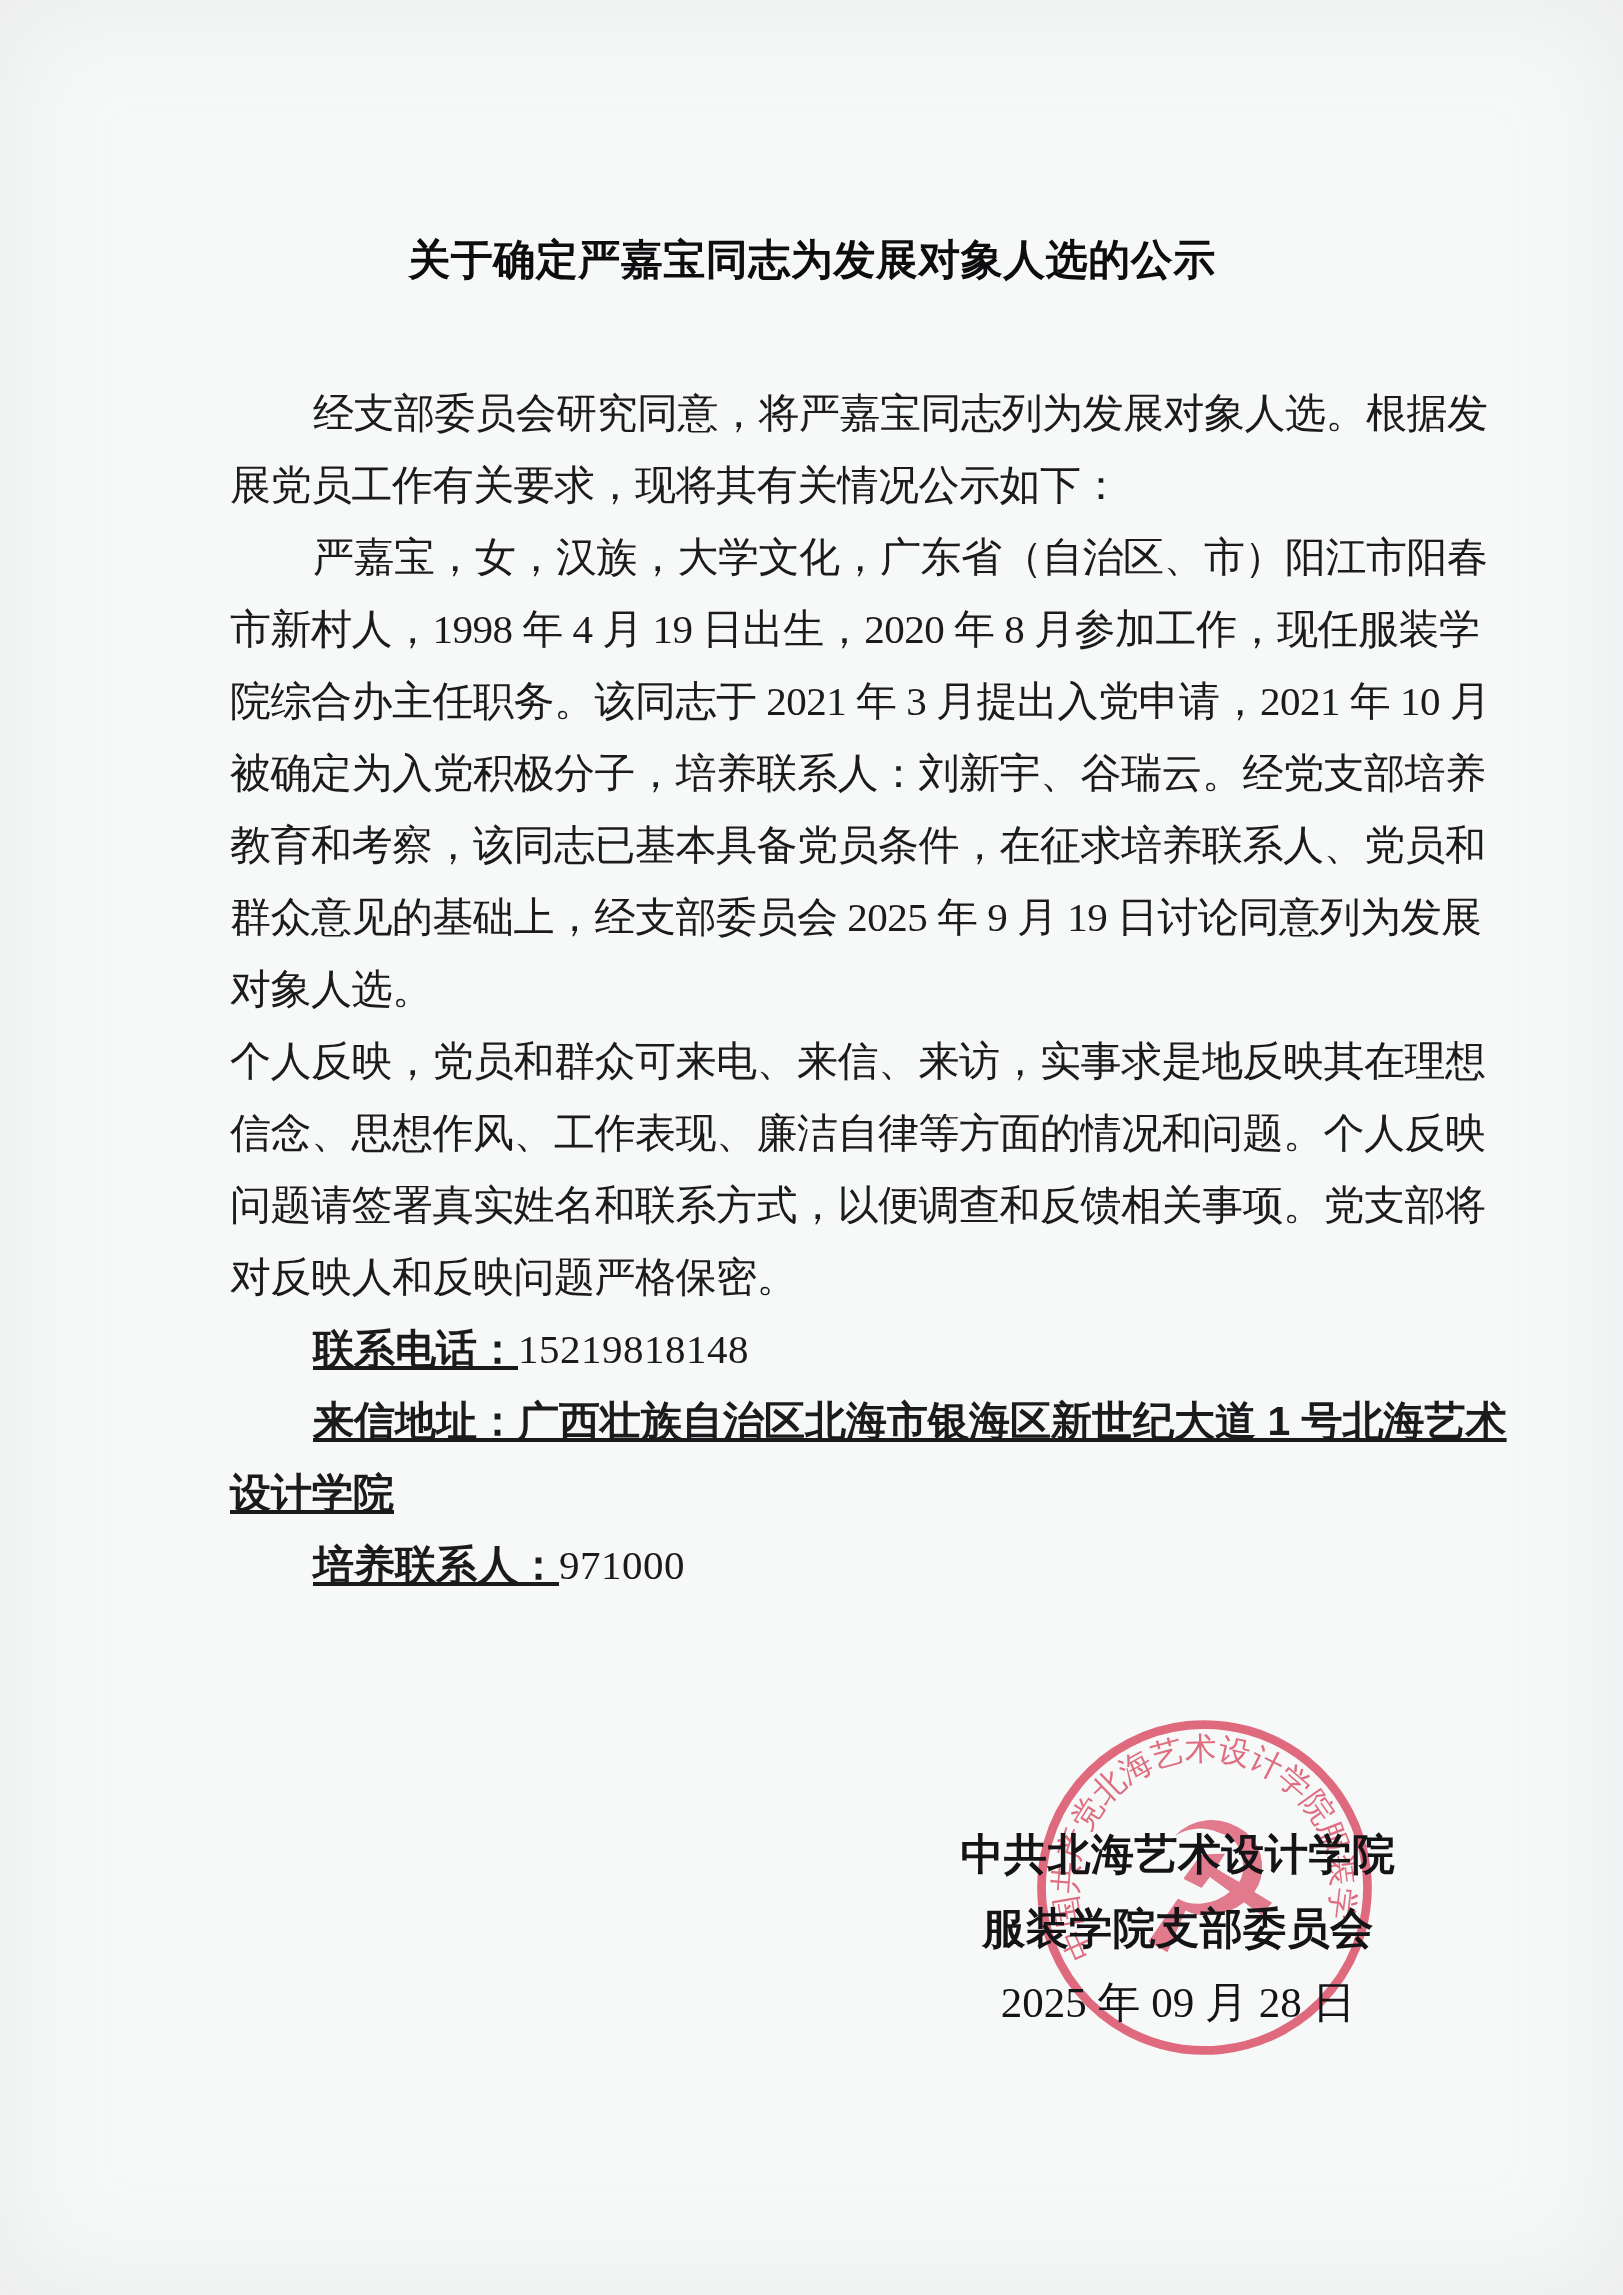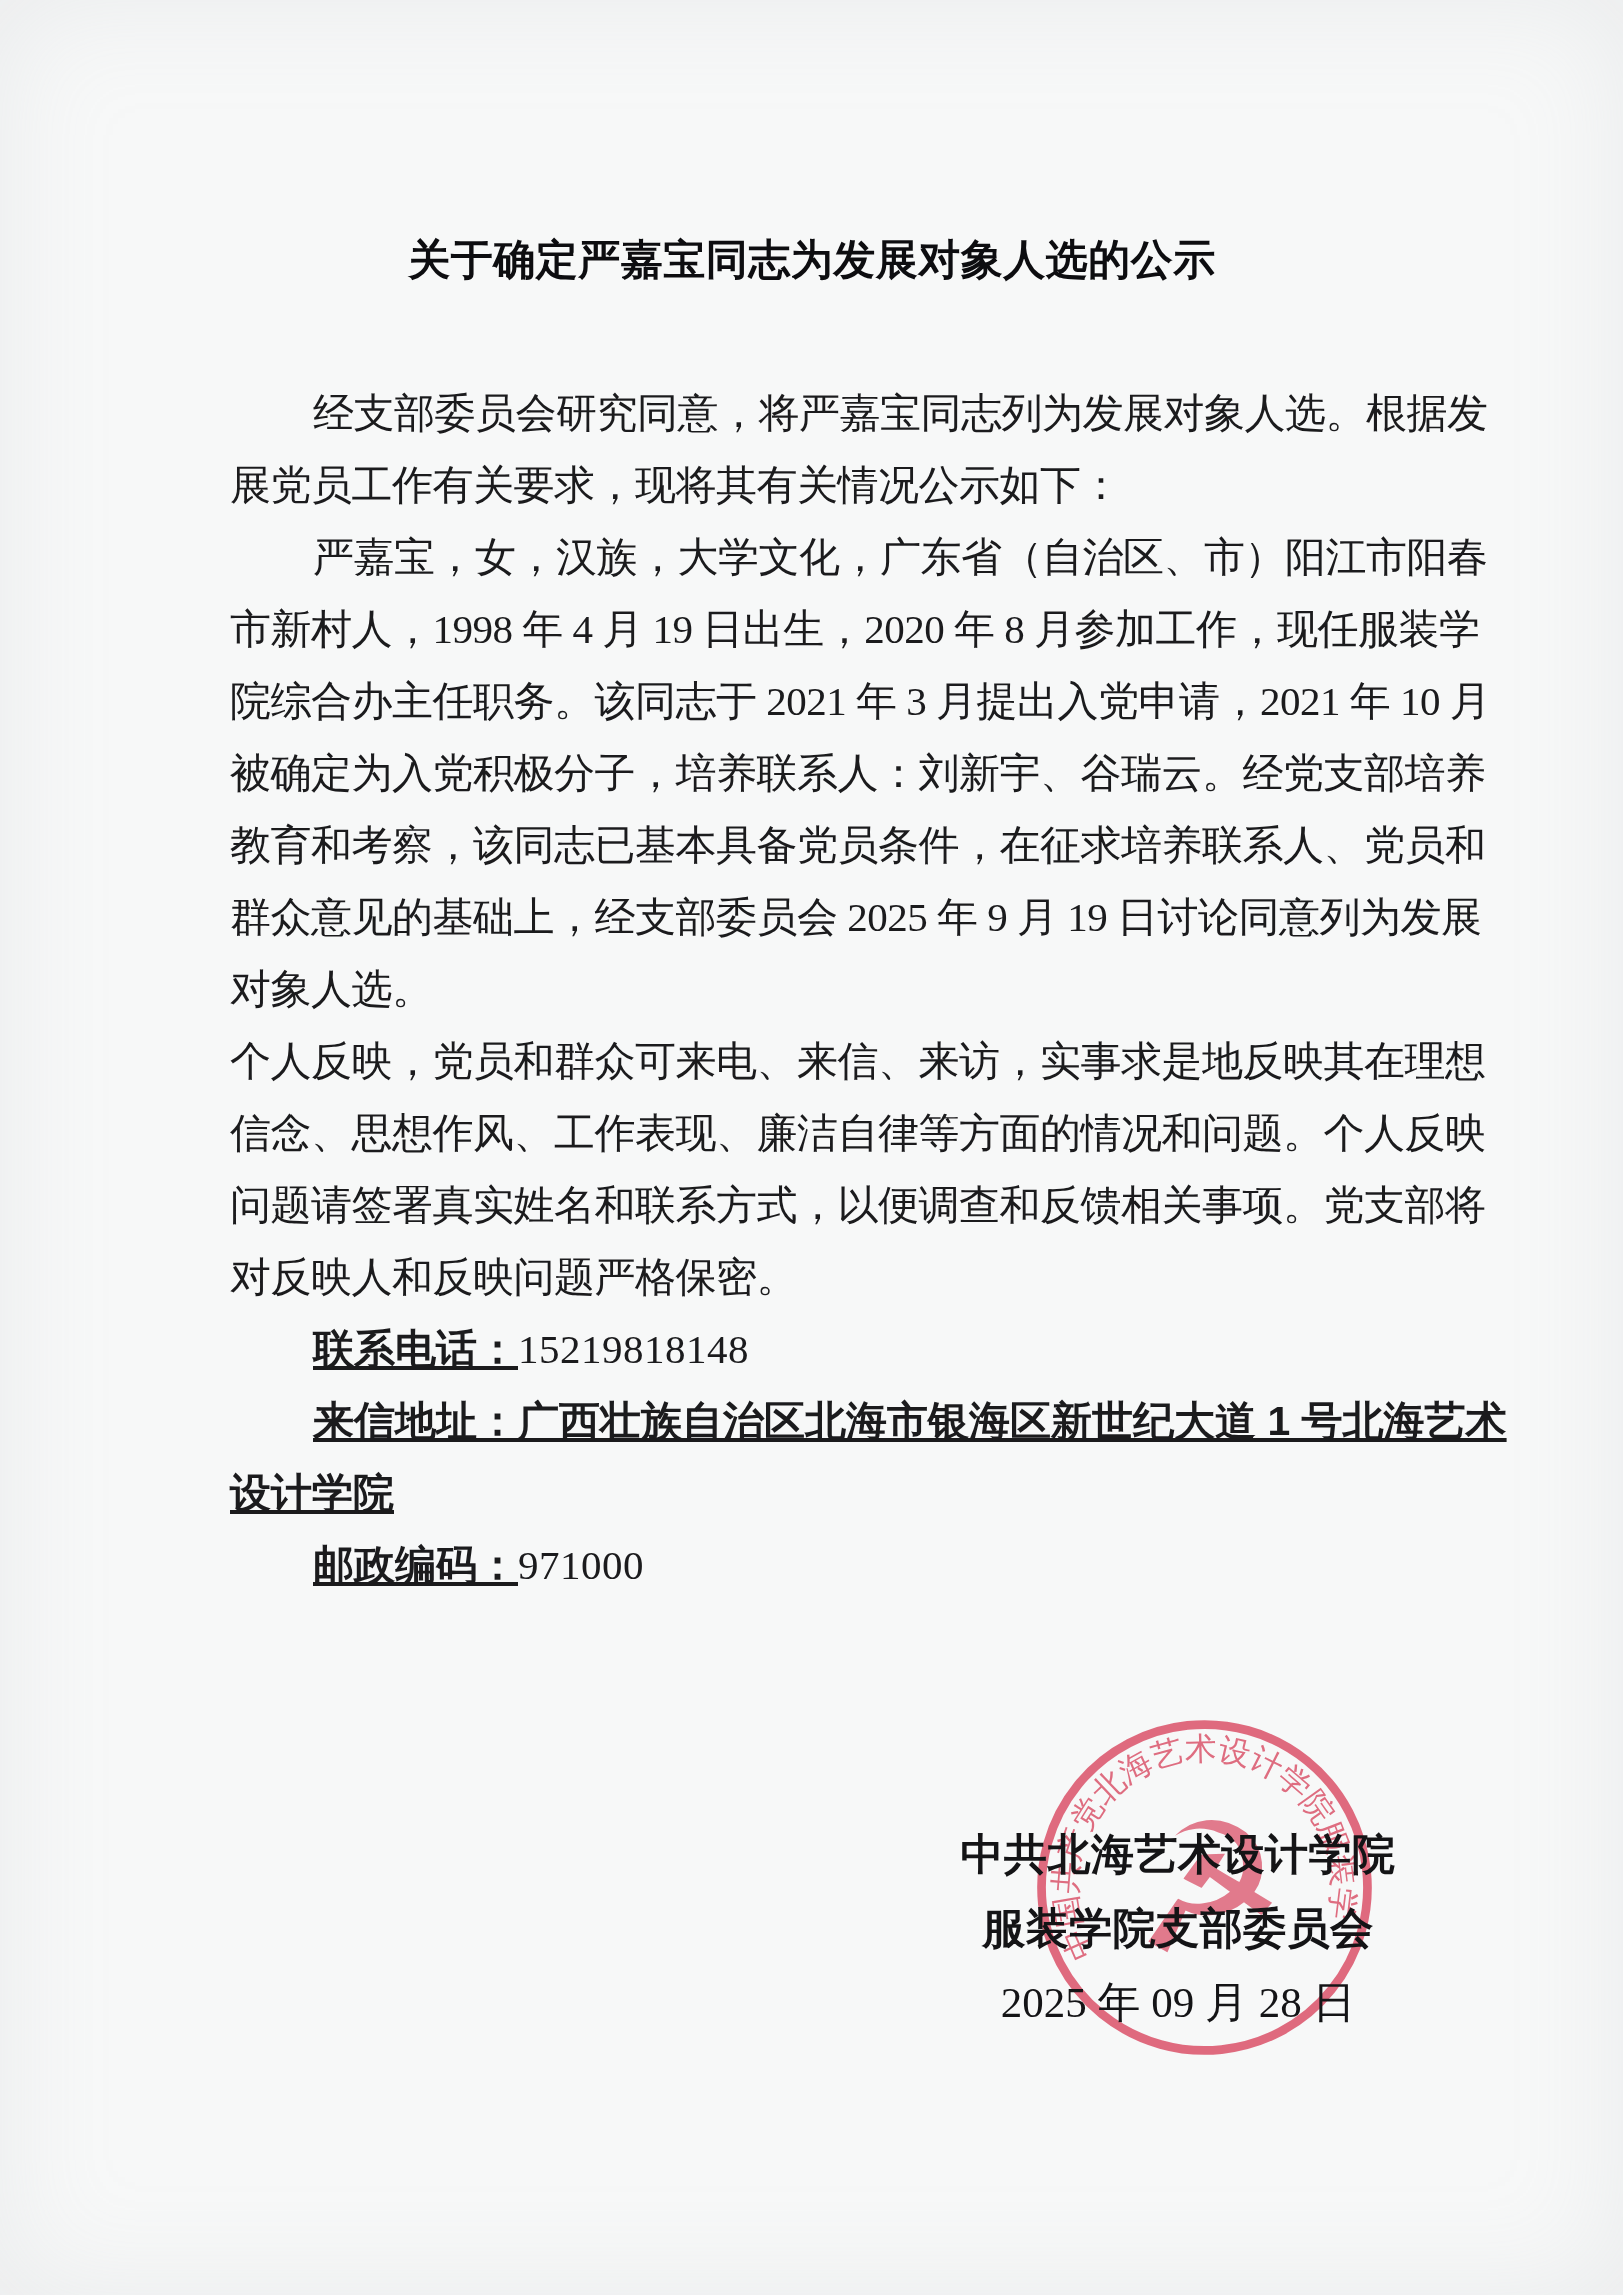--- a/index.html
+++ b/index.html
@@ -107,21 +107,21 @@
     <div class="line indent">
       <span class="hei">联系电话：</span><span class="num">15219818148</span>
     </div>
     <div class="line indent">
       <span class="hei">来信地址：</span><span class="hei">广西壮族自治区北海市银海区新世纪大道 1 号北海艺术</span>
     </div>
     <div class="line">
       <span class="hei">设计学院</span>
     </div>
     <div class="line indent">
-      <span class="hei">邮政编码：</span><span class="num">971000</span>
+      <span class="hei">培养联系人：</span><span class="num">971000</span>
     </div>
   </div>
 
   <svg class="seal" viewBox="-362 -362 724 724" xmlns="http://www.w3.org/2000/svg">
     <g transform="rotate(-6)" fill="none">
       <circle cx="0" cy="0" r="318" stroke="#d94b63" stroke-width="17" opacity="0.82"></circle>
       <path id="sealArc" d="M -226.6 105.7 A 250 250 0 1 1 226.6 105.7" fill="none"></path>
       <text font-family="Liberation Sans, DejaVu Sans, sans-serif" font-size="62" fill="#d94b63" opacity="0.8" letter-spacing="2">
         <textPath href="#sealArc" startOffset="0" textLength="1350" lengthAdjust="spacing">中国共产党北海艺术设计学院服装学院支部委员会</textPath>
       </text>

